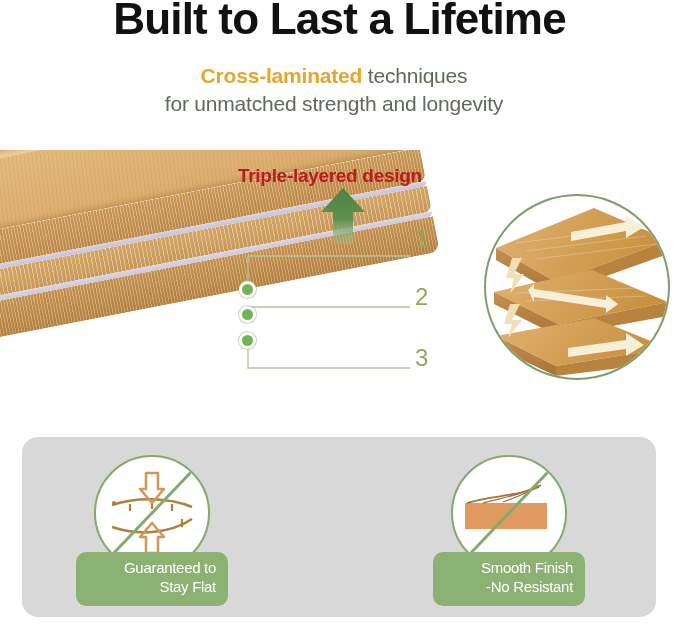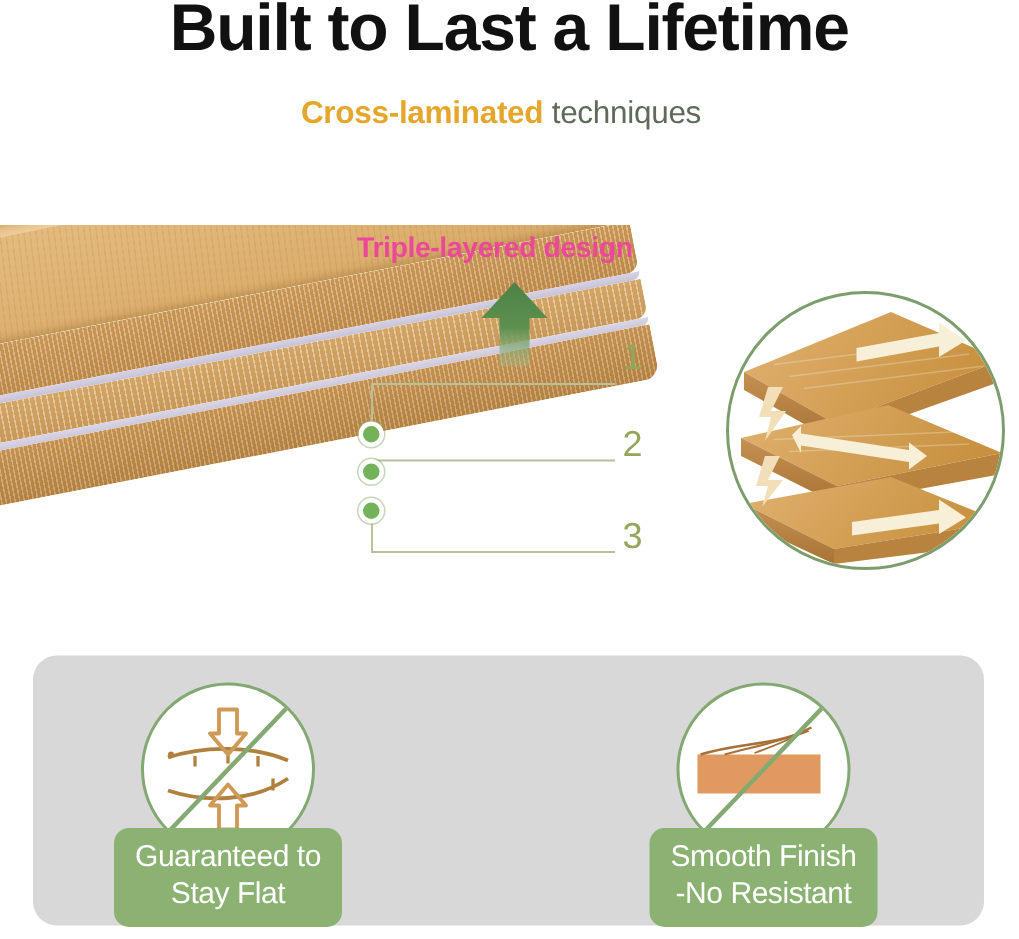--- a/index.html
+++ b/index.html
@@ -79,23 +79,23 @@
     background:linear-gradient(180deg,#b5accf,#9a92b6); opacity:.5; }
   .layer.l3 { top:178px; height:36px;
     background:
       repeating-linear-gradient(90deg, rgba(255,255,255,.2) 0 1px, rgba(150,105,45,.28) 1px 3px),
       linear-gradient(180deg,#d3a05e,#bd8a48);
     border-radius:0 0 10px 10px;
   }
 
   
   .triple-label {
-    position:absolute; top:155px; left:238px;
+    position:absolute; top:165px; left:238px;
     font-size:19px; font-weight:bold;
-    color:#ec4899; letter-spacing:-0.3px;
+    color:#b91c1c; letter-spacing:-0.3px;
     white-space:nowrap;
   }
   .up-arrow { position:absolute; left:319px; top:186px; width:48px; height:60px; }
 
   
   .callouts { position:absolute; left:0; top:150px; width:470px; height:250px; }
   .cnum {
     position:absolute; font-size:24px; color:#93a65c;
     font-weight:normal; letter-spacing:0;
   }
@@ -138,33 +138,34 @@
     width:116px; height:116px; border-radius:50%;
     background:#ffffff; border:2px solid #83a871;
     overflow:hidden;
   }
   .fcircle svg { position:absolute; left:0; top:0; }
   .pill {
     position:absolute; left:50%; top:97px;
     transform:translateX(-50%);
     min-width:152px; padding:7px 12px 9px;
     background:#8cb273; border-radius:10px;
-    color:#ffffff; font-size:20px; text-align:center;
+    color:#ffffff; font-size:15px; text-align:right;
     line-height:1.25; letter-spacing:-0.3px;
     white-space:nowrap;
   }
   .pill .l2t { display:block; }
 </style>
 </head>
 <body>
 
 <div class="headline">Built to Last a Lifetime</div>
 
 <div class="subtitle">
   <span class="hl">Cross-laminated</span><span> techniques</span><br>
+  <span>for unmatched strength and longevity</span>
 </div>
 
 <div class="board-stage">
   <div class="board">
     <div class="board-face"></div>
     <div class="groove"></div>
     <div class="layer l1"></div>
     <div class="layer seam1"></div>
     <div class="layer l2"></div>
     <div class="layer seam2"></div>

